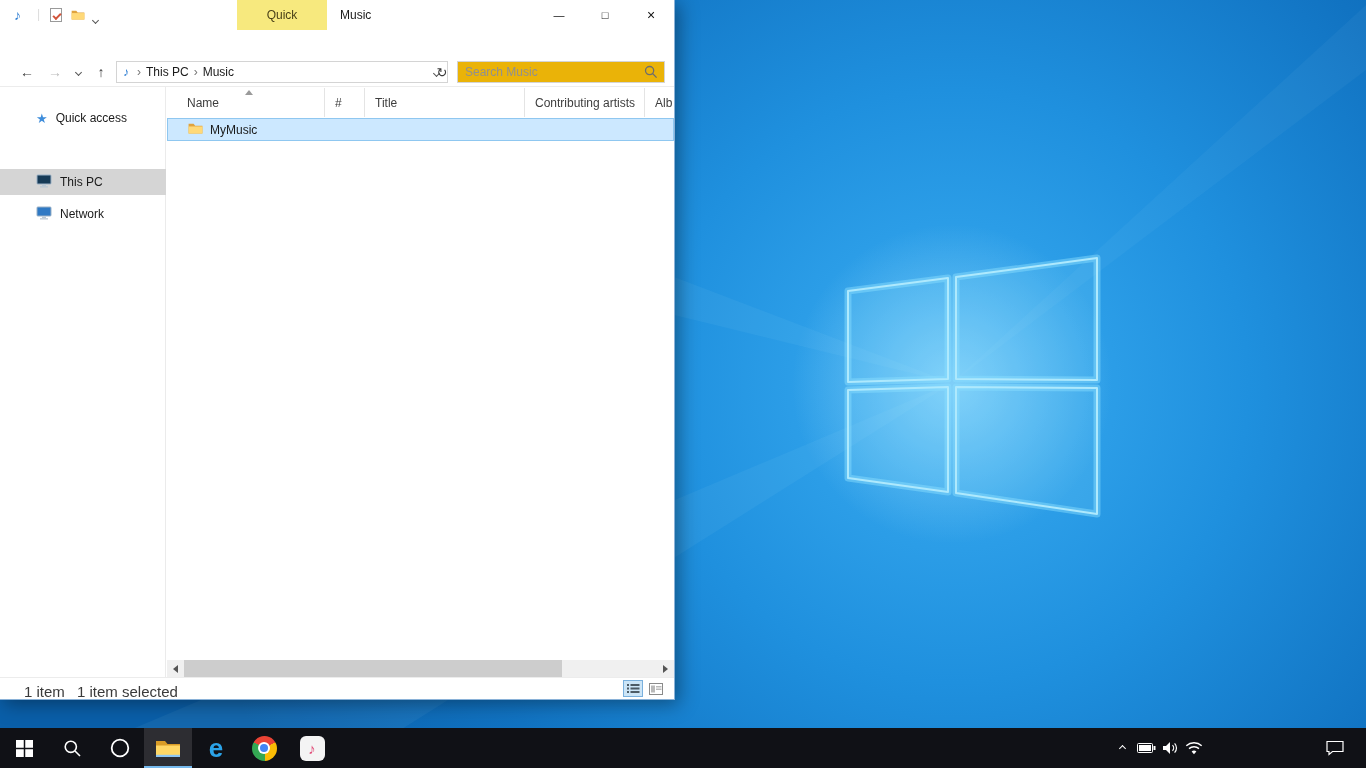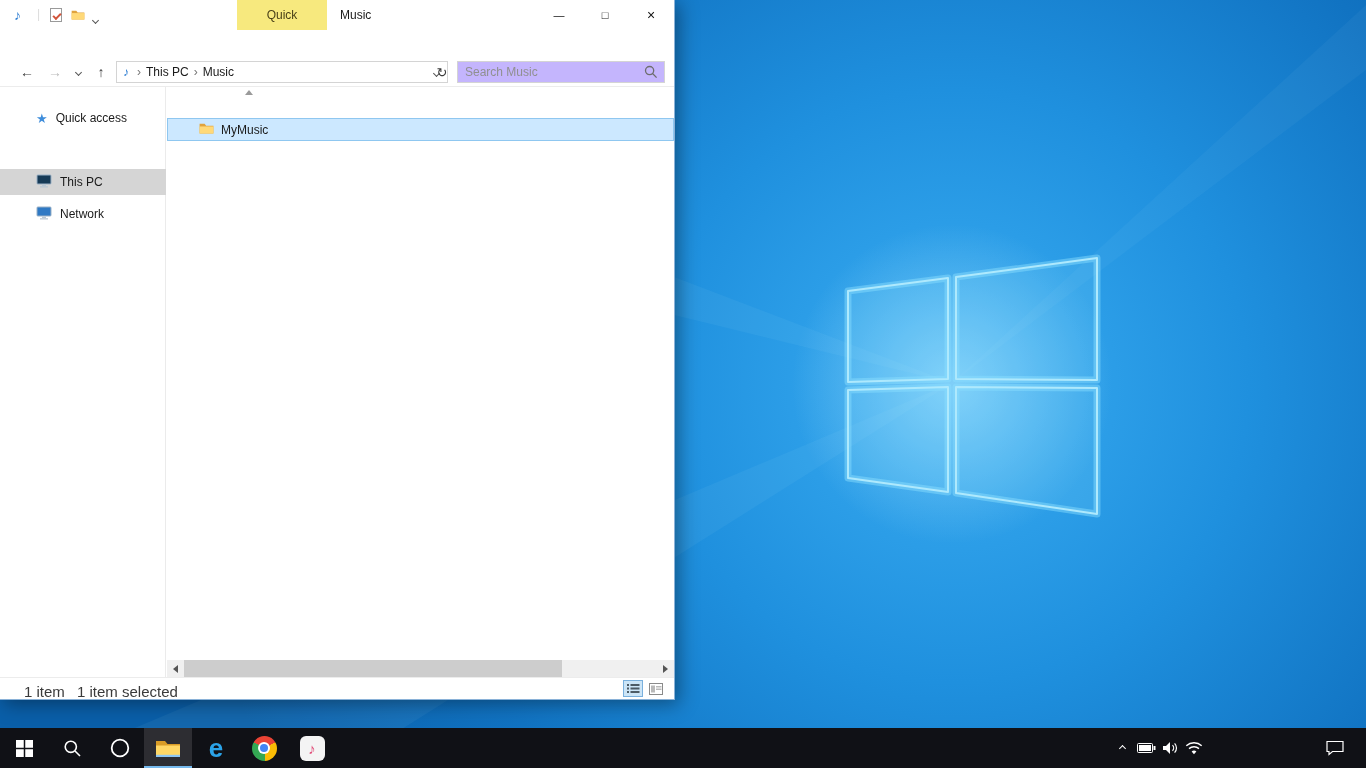--- a/index.html
+++ b/index.html
@@ -32,36 +32,36 @@
 .navrow{position:absolute;left:0;top:57px;right:0;height:30px;background:#fff;border-bottom:1px solid #ececec}
 .nav-btn{position:absolute;top:0;height:30px;display:flex;align-items:center;justify-content:center;font-size:14px;color:#3b3b3b}
 .nav-back{left:14px;width:26px}.nav-fwd{left:42px;width:26px;color:#bcbcbc}.nav-chev{left:70px;width:16px}.nav-up{left:88px;width:26px}
 .addressbar{position:absolute;left:116px;top:4px;width:332px;height:22px;border:1px solid #d4d4d4;background:#fff;display:flex;align-items:center}
 .addr-icon{color:#2e7ed3;margin:0 4px 0 6px}
 .crumb-sep{color:#777;padding:0 4px;font-size:12px}
 .crumb{color:#1a1a1a;padding:0 1px}
 .addr-spacer{flex:1}
 .addr-drop{margin-right:8px}
 .refresh-btn{position:absolute;left:431px;top:4px;width:22px;height:22px;display:flex;align-items:center;justify-content:center;color:#3b3b3b;font-size:13px}
-.searchbar{position:absolute;left:457px;top:4px;width:208px;height:22px;border:1px solid #d4d4d4;background:#c4b5fd;display:flex;align-items:center}
+.searchbar{position:absolute;left:457px;top:4px;width:208px;height:22px;border:1px solid #d4d4d4;background:#eab308;display:flex;align-items:center}
 .search-input{flex:1;border:none;outline:none;height:100%;padding:0 4px 0 7px;font:12px "Liberation Sans",sans-serif;color:#444;background:transparent}
 .search-input::placeholder{color:#909090}
 .search-glass{margin-right:6px;display:flex}
 
 .sidebar{position:absolute;left:0;top:87px;width:166px;height:591px;background:#fff;border-right:1px solid #ebebeb}
 .side-item{position:absolute;left:0;width:166px;height:26px;display:flex;align-items:center;padding-left:36px;gap:8px}
 .side-item.sel{background:#d5d5d5}
 .si0{top:18px}.si1{top:50px}.si2{top:82px}.si3{top:114px}
 .star{color:#3f8ddb;font-size:13px;line-height:13px}
 
 .colhdr{position:absolute;left:167px;top:88px;width:507px;height:29px;display:flex;color:#3d3d3d;background:#fff}
 .col{display:flex;align-items:center;border-right:1px solid #e4e4e4;padding-left:10px;overflow:hidden;white-space:nowrap}
 .col.c-name{width:158px;padding-left:20px}.col.c-num{width:40px}.col.c-title{width:160px}.col.c-art{width:120px}.col.c-alb{flex:1;border-right:none}
 .sort-caret{position:absolute;left:245px;top:90px;width:0;height:0;border-left:4px solid transparent;border-right:4px solid transparent;border-bottom:5px solid #9a9a9a}
-.file-row{position:absolute;left:167px;top:118px;width:507px;height:23px;background:#cce8ff;border:1px solid #8fc7f0;display:flex;align-items:center;padding-left:31px;gap:7px}
+.file-row{position:absolute;left:167px;top:118px;width:507px;height:23px;background:#cce8ff;border:1px solid #8fc7f0;display:flex;align-items:center;padding-left:20px;gap:7px}
 
 .hscroll{position:absolute;left:167px;top:660px;width:507px;height:17px;background:#f0f0f0;display:flex;align-items:center}
 .scroll-btn{width:17px;height:17px;display:flex;align-items:center;justify-content:center}
 .scroll-track{flex:1;height:17px;position:relative}
 .scroll-thumb{position:absolute;left:0;top:0;height:17px;width:80%;background:#cdcdcd}
 .tri-l{width:0;height:0;border-top:4px solid transparent;border-bottom:4px solid transparent;border-right:5px solid #555}
 .tri-r{width:0;height:0;border-top:4px solid transparent;border-bottom:4px solid transparent;border-left:5px solid #555}
 
 .statusbar{position:absolute;left:0;bottom:0;width:674px;height:22px;background:#fff;border-top:1px solid #ececec;font-size:15px;color:#3a3a3a}
 .st-count{position:absolute;left:24px;top:5px}
@@ -209,20 +209,37 @@
         <svg width="16" height="14" viewBox="0 0 16 14">
             <rect x="1" y="1" width="14" height="9" rx="0.8" fill="#2f79c4" stroke="#9ab1c6"></rect>
             <rect x="6" y="10.6" width="4" height="1.5" fill="#b9c7d4"></rect>
             <rect x="4" y="12.2" width="8" height="1.3" fill="#b9c7d4"></rect>
           </svg>
       </span>
       <span>Network</span>
     </div>
   </div>
 
+  <div class="colhdr">
+    <div class="col c-name">
+        <span>Name</span>
+      </div>
+    <div class="col c-num">
+        <span>#</span>
+      </div>
+    <div class="col c-title">
+        <span>Title</span>
+      </div>
+    <div class="col c-art">
+        <span>Contributing artists</span>
+      </div>
+    <div class="col c-alb">
+        <span>Alb</span>
+      </div>
+  </div>
   <div class="sort-caret"></div>
 
   <div class="file-row">
     <span>
       <svg width="15" height="12" viewBox="0 0 16 13">
           <path d="M0.5,2 L6,2 L7.6,4 L15.5,4 L15.5,12.5 L0.5,12.5 Z" fill="#e0a33e"></path>
           <path d="M0.5,4.8 L15.5,4.8 L15.5,12.5 L0.5,12.5 Z" fill="#ffd978"></path>
         </svg>
     </span>
     <span>MyMusic</span>

